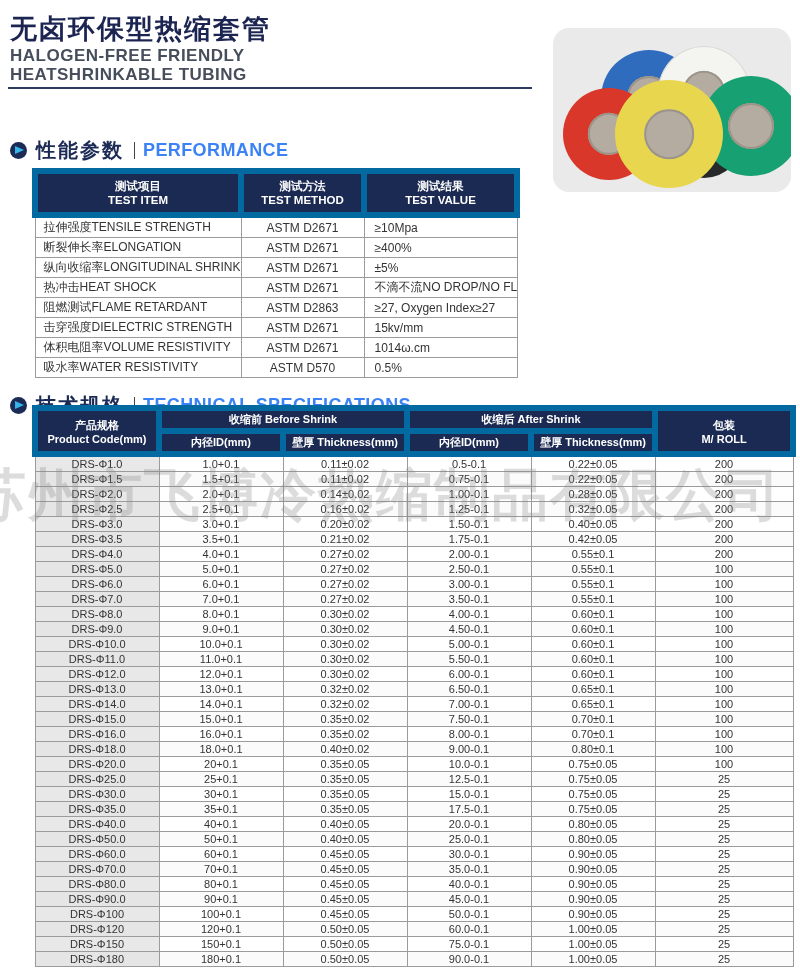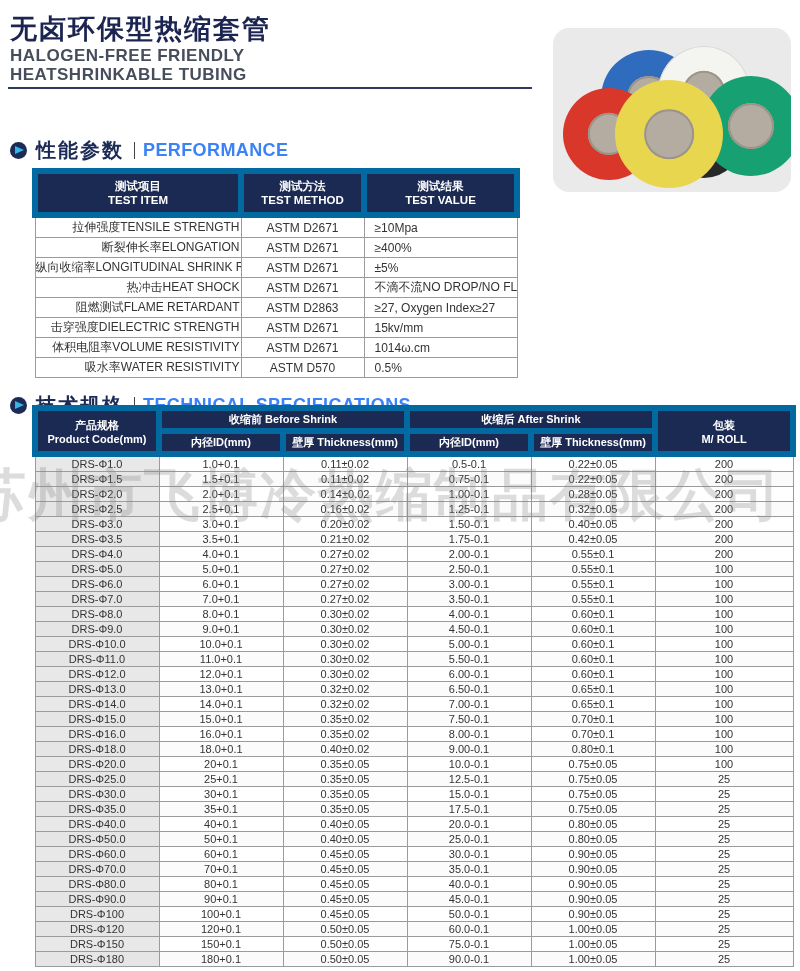--- a/index.html
+++ b/index.html
@@ -31,21 +31,21 @@
 
   
   table{border-collapse:collapse;table-layout:fixed;}
   th,td{border:1px solid #9b9b9b;overflow:hidden;white-space:nowrap;}
   thead th{background:#1b2a52;color:#fff;font-weight:bold;border:6px solid #0369a1;}
 
   
   .perf-table{position:absolute;top:168px;left:32px;width:482px;}
   .perf-table thead th{height:36px;font-size:11.5px;line-height:14px;text-align:center;}
   .perf-table tbody td{height:17px;font-size:12px;background:#fff;}
-  .perf-table tbody td:nth-child(1){text-align:right;padding-left:0;}
+  .perf-table tbody td:nth-child(1){text-align:left;padding-left:8px;}
   .perf-table tbody td:nth-child(2){text-align:center;}
   .perf-table tbody td:nth-child(3){text-align:left;padding-left:10px;}
 
   
   .tech-table{position:absolute;top:405px;left:32px;width:758px;}
   .tech-table thead th{height:15px;font-size:11px;text-align:center;}
   .tech-table tbody td{height:14px;font-size:11px;line-height:14px;text-align:center;background:#fff;padding:0;}
   .tech-table tbody td:first-child{background:#e8e8e8;}
   .tech-table tbody tr:nth-child(even) td{background:#fbfbfb;}
   .tech-table tbody tr:nth-child(even) td:first-child{background:#e5e5e5;}

